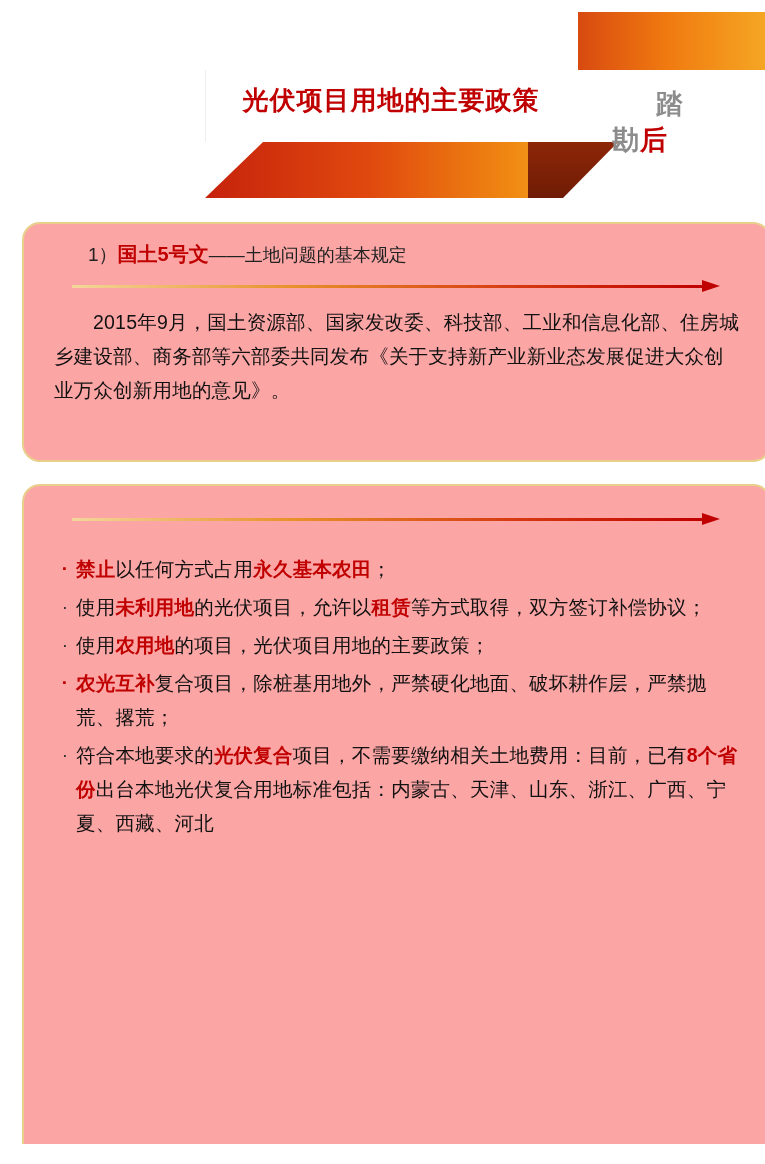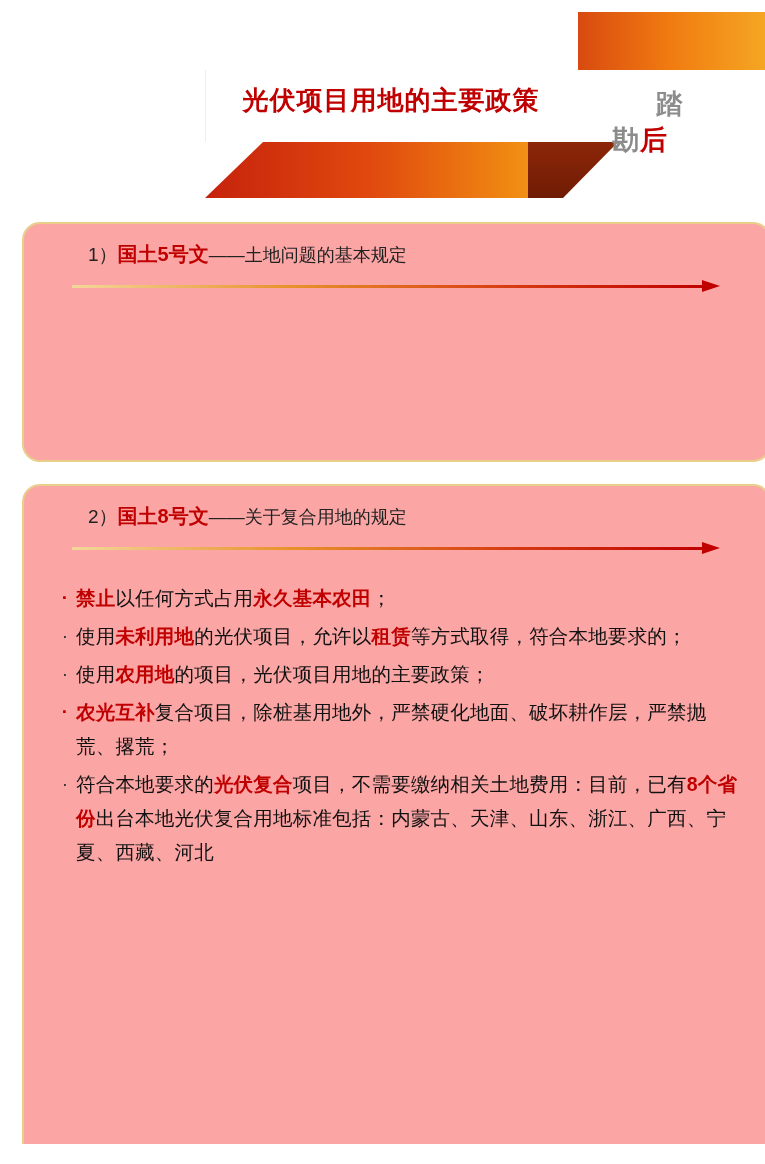--- a/index.html
+++ b/index.html
@@ -196,39 +196,37 @@
 </div>
 
 <div class="card one">
   <div class="sec-head">
     <span class="sec-num">1）</span><span class="sec-key">国土5号文</span><span class="sec-rest">——土地问题的基本规定</span>
   </div>
   <div class="arrow-rule">
     <div class="line"></div>
     <div class="head"></div>
   </div>
+  <div class="para">2015年9月，国土资源部、国家发改委、科技部、工业和信息化部、住房城乡建设部、商务部等六部委共同发布《关于支持新产业新业态发展促进大众创业万众创新用地的意见》。</div>
 </div>
 
 <div class="card two">
-  <div class="sec-head">
-    <span class="sec-num">2）</span><span class="sec-key">国土8号文</span><span class="sec-rest">——关于复合用地的规定</span>
-  </div>
   <div class="arrow-rule">
     <div class="line"></div>
     <div class="head"></div>
   </div>
 
   <div class="bullets" id="bullet-list">
       <div class="bullet-row">
         <span class="bullet-dot red">·</span>
         <span class="bullet-text"><span class="hl">禁止</span><span>以任何方式占用</span><span class="hl">永久基本农田</span><span>；</span></span>
       </div>
       <div class="bullet-row">
         <span class="bullet-dot">·</span>
-        <span class="bullet-text"><span>使用</span><span class="hl">未利用地</span><span>的光伏项目，允许以</span><span class="hl">租赁</span><span>等方式取得，符合本地要求的；</span></span>
+        <span class="bullet-text"><span>使用</span><span class="hl">未利用地</span><span>的光伏项目，允许以</span><span class="hl">租赁</span><span>等方式取得，双方签订补偿协议；</span></span>
       </div>
       <div class="bullet-row">
         <span class="bullet-dot">·</span>
         <span class="bullet-text"><span>使用</span><span class="hl">农用地</span><span>的项目，光伏项目用地的主要政策；</span></span>
       </div>
       <div class="bullet-row">
         <span class="bullet-dot red">·</span>
         <span class="bullet-text"><span class="hl">农光互补</span><span>复合项目，除桩基用地外，严禁硬化地面、破坏耕作层，严禁抛荒、撂荒；</span></span>
       </div>
       <div class="bullet-row">

